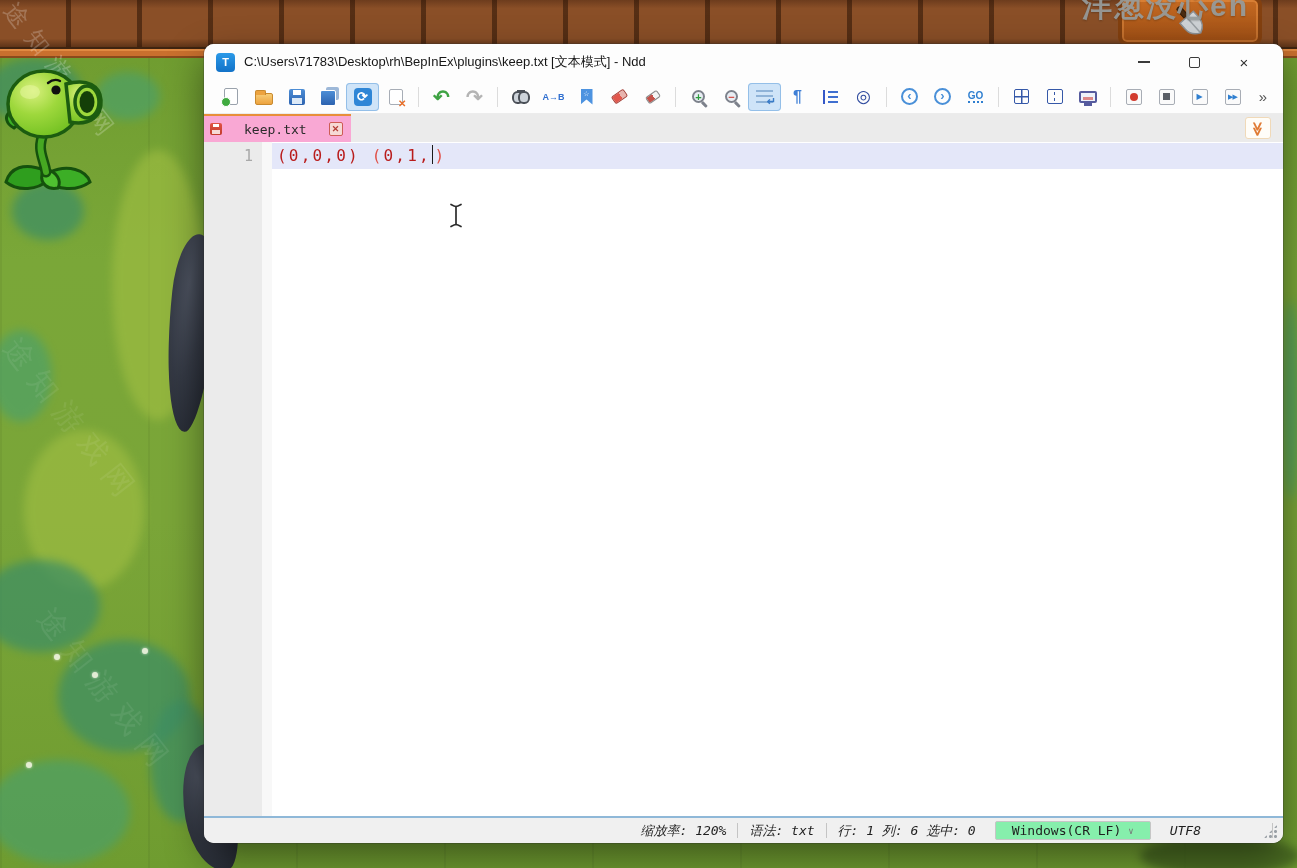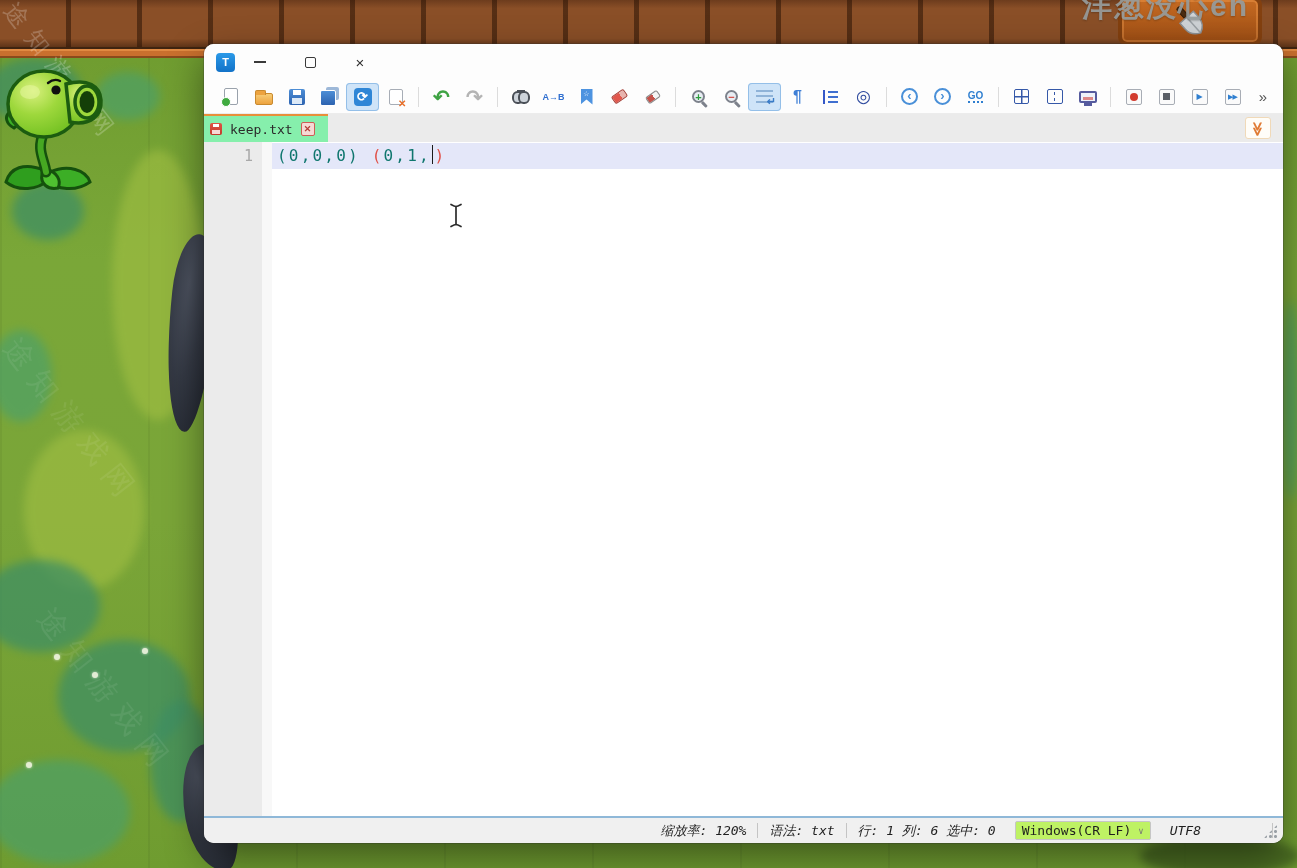--- a/index.html
+++ b/index.html
@@ -122,51 +122,51 @@
   .ic-monitor { width:18px; height:12px; border:2px solid #565b9e; border-radius:2px; background:#eef2fa; }
   .ic-monitor::before { content:""; position:absolute; bottom:1px; left:2px; right:2px; height:3px; background:#d88; }
   .ic-monitor::after { content:""; position:absolute; bottom:-5px; left:50%; transform:translateX(-50%); width:8px; height:3px; background:#565b9e; }
   .ic-frame { width:16px; height:16px; border:1.5px solid #a8adb5; border-radius:2px; background:#fafafa; }
   .ic-record::after { content:""; width:8px; height:8px; border-radius:50%; background:#d23b2e; }
   .ic-stop::after { content:""; width:7px; height:7px; background:#5a5f66; }
   .ic-play::after { content:"▶"; color:#2f7fd0; font-size:8px; }
   .ic-playall::after { content:"▶▶"; color:#2f7fd0; font-size:7px; letter-spacing:-1px; }
 
   .tabbar { height:28px; background:#ebebeb; display:flex; align-items:flex-end; flex:none; position:relative; }
-  .tab { height:28px; min-width:124px; background:#86efac; border-top:2.5px solid #e88f3a;
-    display:flex; align-items:center; padding:0 8px 0 6px; gap:8px; cursor:default; }
+  .tab { height:28px; min-width:124px; background:#f9a8d4; border-top:2.5px solid #e88f3a;
+    display:flex; align-items:center; padding:0 8px 0 6px; gap:22px; cursor:default; }
   .tab-modified { width:12px; height:12px; border-radius:2px; background:linear-gradient(180deg,#e05444,#c23a2c); position:relative; flex:none; }
   .tab-modified::before { content:""; position:absolute; top:1px; left:3px; width:6px; height:3px; background:#fff; }
   .tab-modified::after { content:""; position:absolute; bottom:1px; left:2px; width:8px; height:4px; background:#f6d9d5; }
   .tab-label { font-family:"DejaVu Sans Mono",monospace; font-size:13px; color:#2b2b2b; white-space:nowrap; }
   .tab-close { width:14px; height:14px; border:1px solid #cd5c55; border-radius:2px; background:#f6d9d5;
     color:#b43c35; font-size:9px; font-weight:bold; display:flex; align-items:center; justify-content:center; flex:none; cursor:default; }
   .tab-overflow { position:absolute; right:12px; top:3px; width:26px; height:22px; background:#fffdf8;
     border:1px solid #f0d9b8; border-radius:3px; display:flex; align-items:center; justify-content:center; cursor:default; }
   .tab-overflow span { color:#e07b35; font-size:14px; font-weight:bold; transform:rotate(90deg); line-height:0; letter-spacing:-2px; }
 
   .editor { position:relative; flex:1 1 auto; background:#ffffff; overflow:hidden; border-bottom:2px solid #8fb8d8; }
   .gutter { position:absolute; left:0; top:0; bottom:0; width:58px; background:#ebebeb; }
   .gutter-margin { position:absolute; left:58px; top:0; bottom:0; width:10px; background:#f8f8f8; }
   .line-number { position:absolute; top:1px; right:9px; font-family:"DejaVu Sans Mono",monospace; font-size:15px; color:#a8a8a8; line-height:26px; }
   .cur-line { position:absolute; left:68px; right:0; top:1px; height:26px; background:#e4e7f9; }
   .code-line { position:absolute; left:73px; top:1px; font-family:"DejaVu Sans Mono",monospace; font-size:16px;
     line-height:26px; letter-spacing:2.2px; white-space:pre; }
-  .seg-plain { color:#0f766e; }
+  .seg-plain { color:#b91c1c; }
   .seg-paren { color:#e0524a; }
   .caret { display:inline-block; width:1.6px; height:19px; background:#1a1a1a; vertical-align:-3px; margin:0 1px; }
 
   .mouse-ibeam { position:absolute; left:448px; top:202px; z-index:30; pointer-events:none; }
 
   .statusbar { height:25px; background:#f0f0f0; display:flex; align-items:center; flex:none;
     font-family:"DejaVu Sans Mono",monospace; font-size:13px; color:#1f1f1f; padding:0 10px; position:relative; }
   .sb-spacer { flex:1 1 auto; }
   .sb-item { padding:0 11px; white-space:nowrap;font-style:italic; }
   .sb-sep { width:1px; height:15px; background:#c4c4c4; flex:none; }
-  .sb-combo { display:flex; align-items:center; gap:7px; margin:0 8px; padding:1px 6px; border:1px solid #c6c6c6; background:#bef264; border-radius:2px; cursor:default; }
+  .sb-combo { display:flex; align-items:center; gap:7px; margin:0 8px; padding:1px 16px; border:1px solid #c6c6c6; background:#86efac; border-radius:2px; cursor:default; }
   .sb-combo .chev { font-size:9px; color:#777; }
   .sb-endgap { width:60px; flex:none; }
   .grip { position:absolute; right:5px; bottom:4px; width:15px; height:15px;
     clip-path:polygon(100% 0,100% 100%,0 100%);
     background:radial-gradient(circle,#9aa0a6 1.3px,transparent 1.6px) 0 0/5px 5px; }
 </style>
 </head>
 <body>
 
 <div class="stage">
@@ -239,20 +239,21 @@
     <ellipse cx="26" cy="26" rx="10" ry="7" fill="#e6f7a0" opacity=".55"></ellipse>
   </svg>
 
   <div class="rock rock1"></div>
   <div class="rock rock2"></div>
 
   <div class="window">
 
     <div class="titlebar">
       <div class="app-icon">T</div>
+      <div class="title-text">C:\Users\71783\Desktop\rh\BepInEx\plugins\keep.txt [文本模式] - Ndd</div>
       <div class="win-controls">
         <div class="wc wc-min">
             <i></i>
           </div>
         <div class="wc wc-max">
             <i></i>
           </div>
         <div class="wc wc-close">
             <span>×</span>
           </div>

